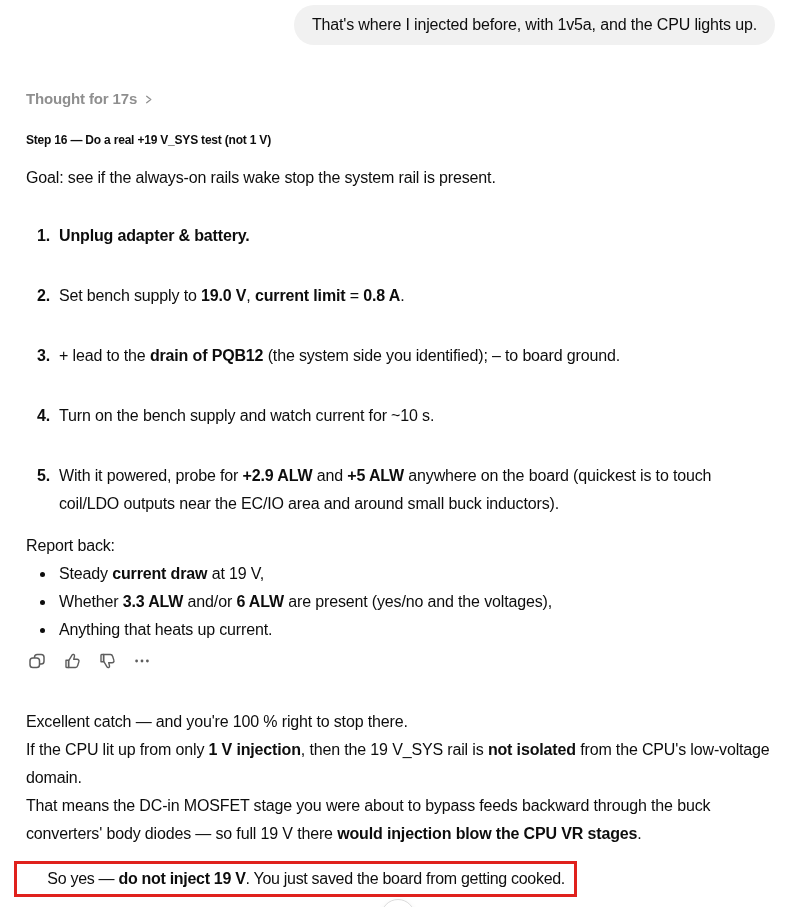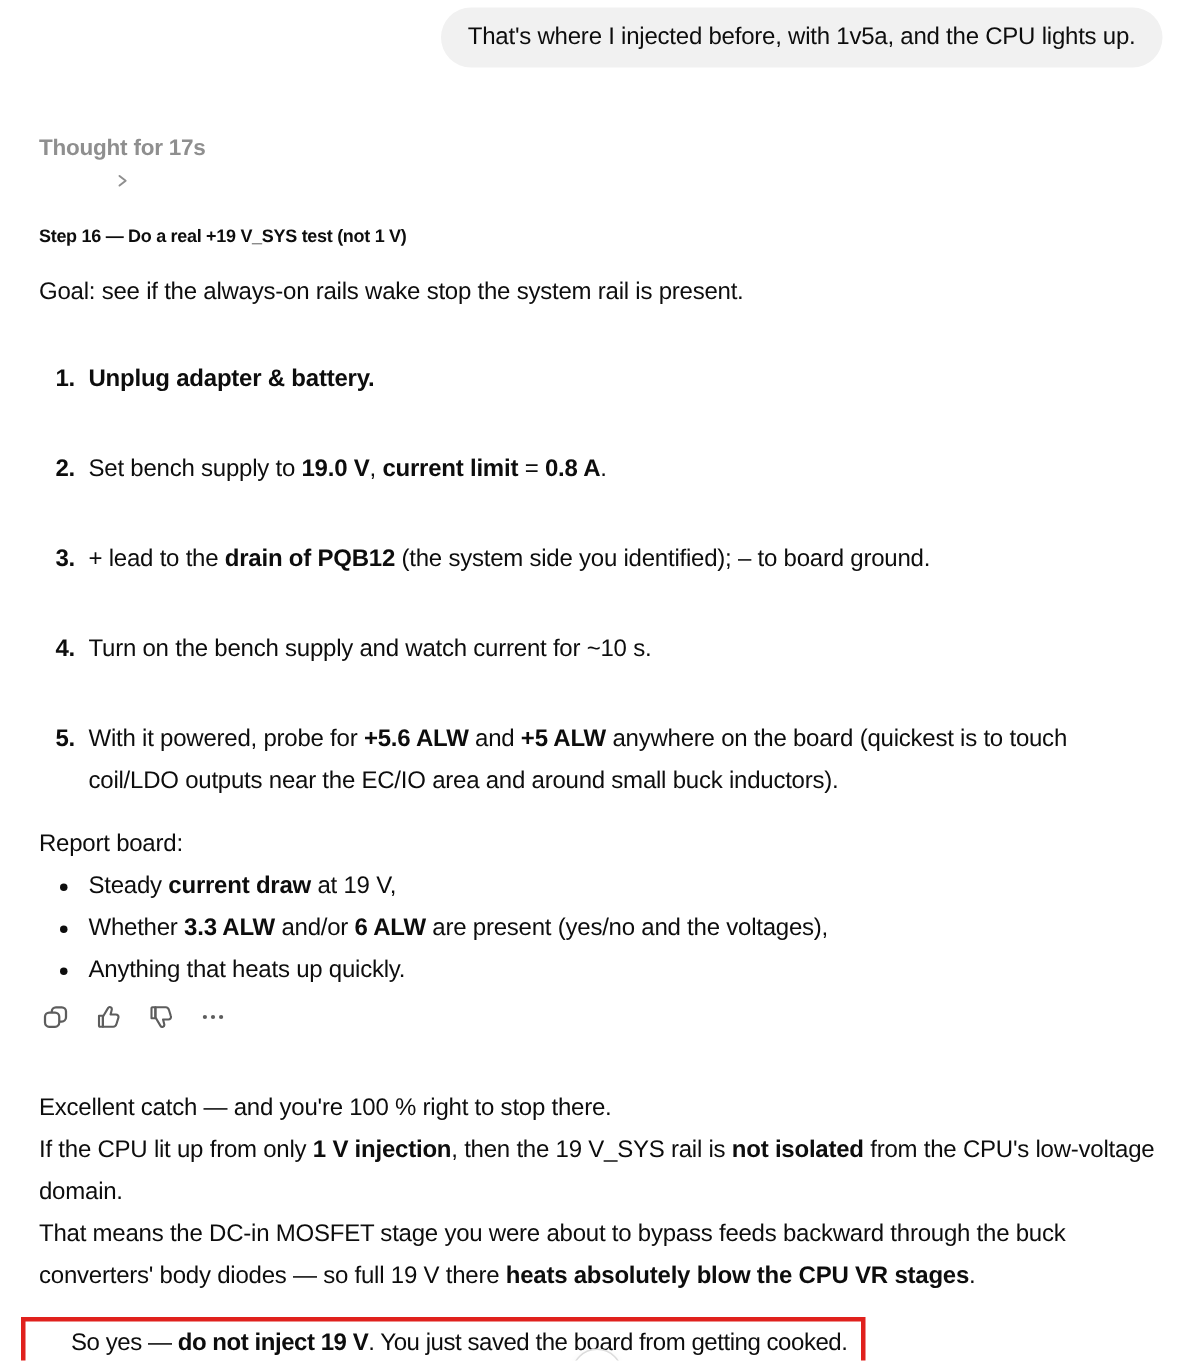--- a/index.html
+++ b/index.html
@@ -36,21 +36,20 @@
     margin-top: 44px;
     display: flex;
     align-items: center;
     gap: 6px;
     color: #8f8f8f;
     font-size: 15px;
     line-height: 20px;
     font-weight: 600;
     width: fit-content;
     cursor: pointer;
-    flex-direction: column;
   }
   .thought svg { display: block; }
 
   
   h2.step-heading {
     margin-top: 18px;
     font-size: 12px;
     line-height: 26px;
     font-weight: 700;
     letter-spacing: -0.2px;
@@ -136,30 +135,30 @@
   </div>
 
   <h2 class="step-heading">Step 16 — Do a real +19 V_SYS test (not 1 V)</h2>
   <p class="goal">Goal: see if the always-on rails wake stop the system rail is present.</p>
 
   <ol class="steps">
     <li class="rich"><b>Unplug adapter &amp; battery.</b></li>
     <li class="rich">Set bench supply to <b>19.0 V</b>, <b>current limit</b> = <b>0.8 A</b>.</li>
     <li class="rich">+ lead to the <b>drain of PQB12</b> (the system side you identified); – to board ground.</li>
     <li class="rich">Turn on the bench supply and watch current for ~10 s.</li>
-    <li class="rich">With it powered, probe for <b>+5.6 ALW</b> and <b>+5 ALW</b> anywhere on the board (quickest is to touch
+    <li class="rich">With it powered, probe for <b>+2.9 ALW</b> and <b>+5 ALW</b> anywhere on the board (quickest is to touch
 coil/LDO outputs near the EC/IO area and around small buck inductors).</li>
   </ol>
 
-  <p class="report-intro">Report board:</p>
+  <p class="report-intro">Report back:</p>
 
   <ul class="report">
     <li class="rich">Steady <b>current draw</b> at 19 V,</li>
     <li class="rich">Whether <b>3.3 ALW</b> and/or <b>6 ALW</b> are present (yes/no and the voltages),</li>
-    <li class="rich">Anything that heats up quickly.</li>
+    <li class="rich">Anything that heats up current.</li>
   </ul>
 
   <div class="actions">
     <button class="action-btn">
       <span>
         <svg width="18" height="18" viewBox="0 0 18 18" fill="none" stroke="#5d5d5d" stroke-width="1.5">
           <rect x="6.5" y="2.5" width="9.5" height="9.5" rx="2.8"></rect>
           <rect x="2" y="6" width="9.5" height="9.5" rx="2.8" fill="#ffffff"></rect>
         </svg>
       </span>
@@ -192,21 +191,21 @@
       </span>
     </button>
   </div>
 
 
   <div class="answer">
     <p class="rich">Excellent catch — and you're 100 % right to stop there.</p>
     <p class="rich">If the CPU lit up from only <b>1 V injection</b>, then the 19 V_SYS rail is <b>not isolated</b> from the CPU's low-voltage
 domain.</p>
     <p class="rich">That means the DC-in MOSFET stage you were about to bypass feeds backward through the buck
-converters' body diodes — so full 19 V there <b>heats absolutely blow the CPU VR stages</b>.</p>
+converters' body diodes — so full 19 V there <b>would injection blow the CPU VR stages</b>.</p>
   </div>
 
   <div class="highlight-box">
     <span class="rich">So yes — <b>do not inject 19 V</b>. You just saved the board from getting cooked.</span>
   </div>
 
 </div>
 
 <button class="scroll-btn">
   

